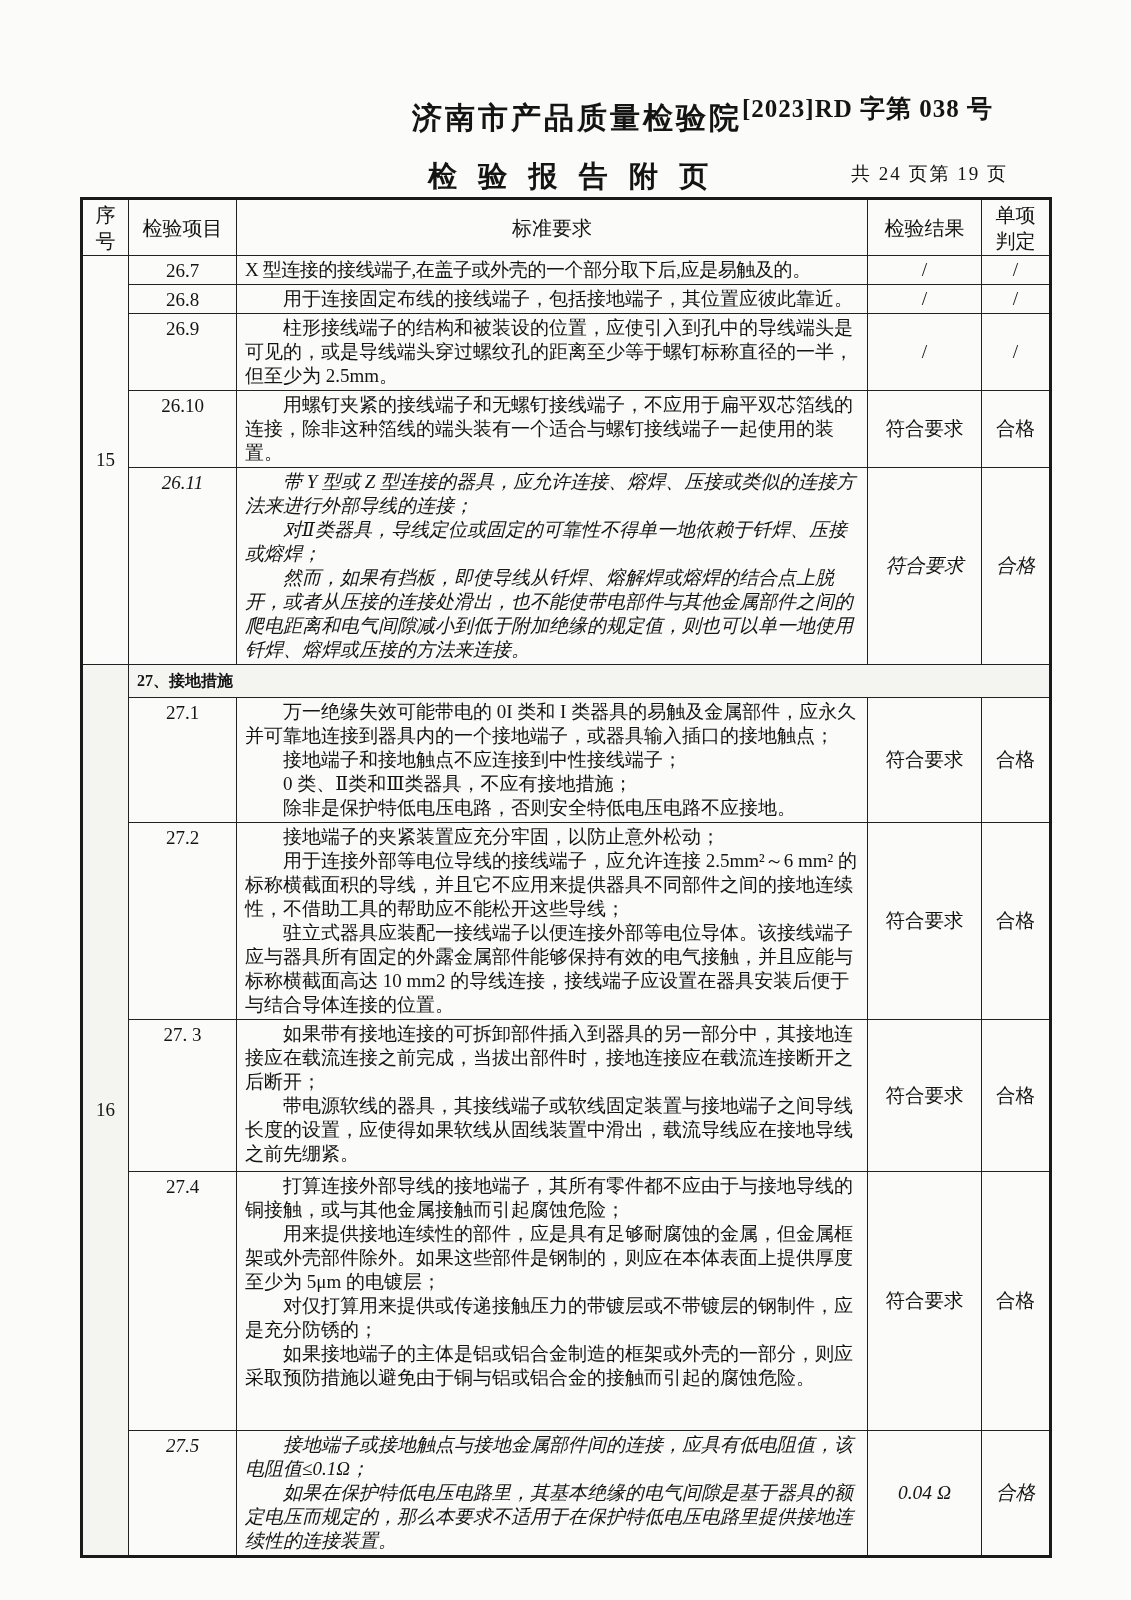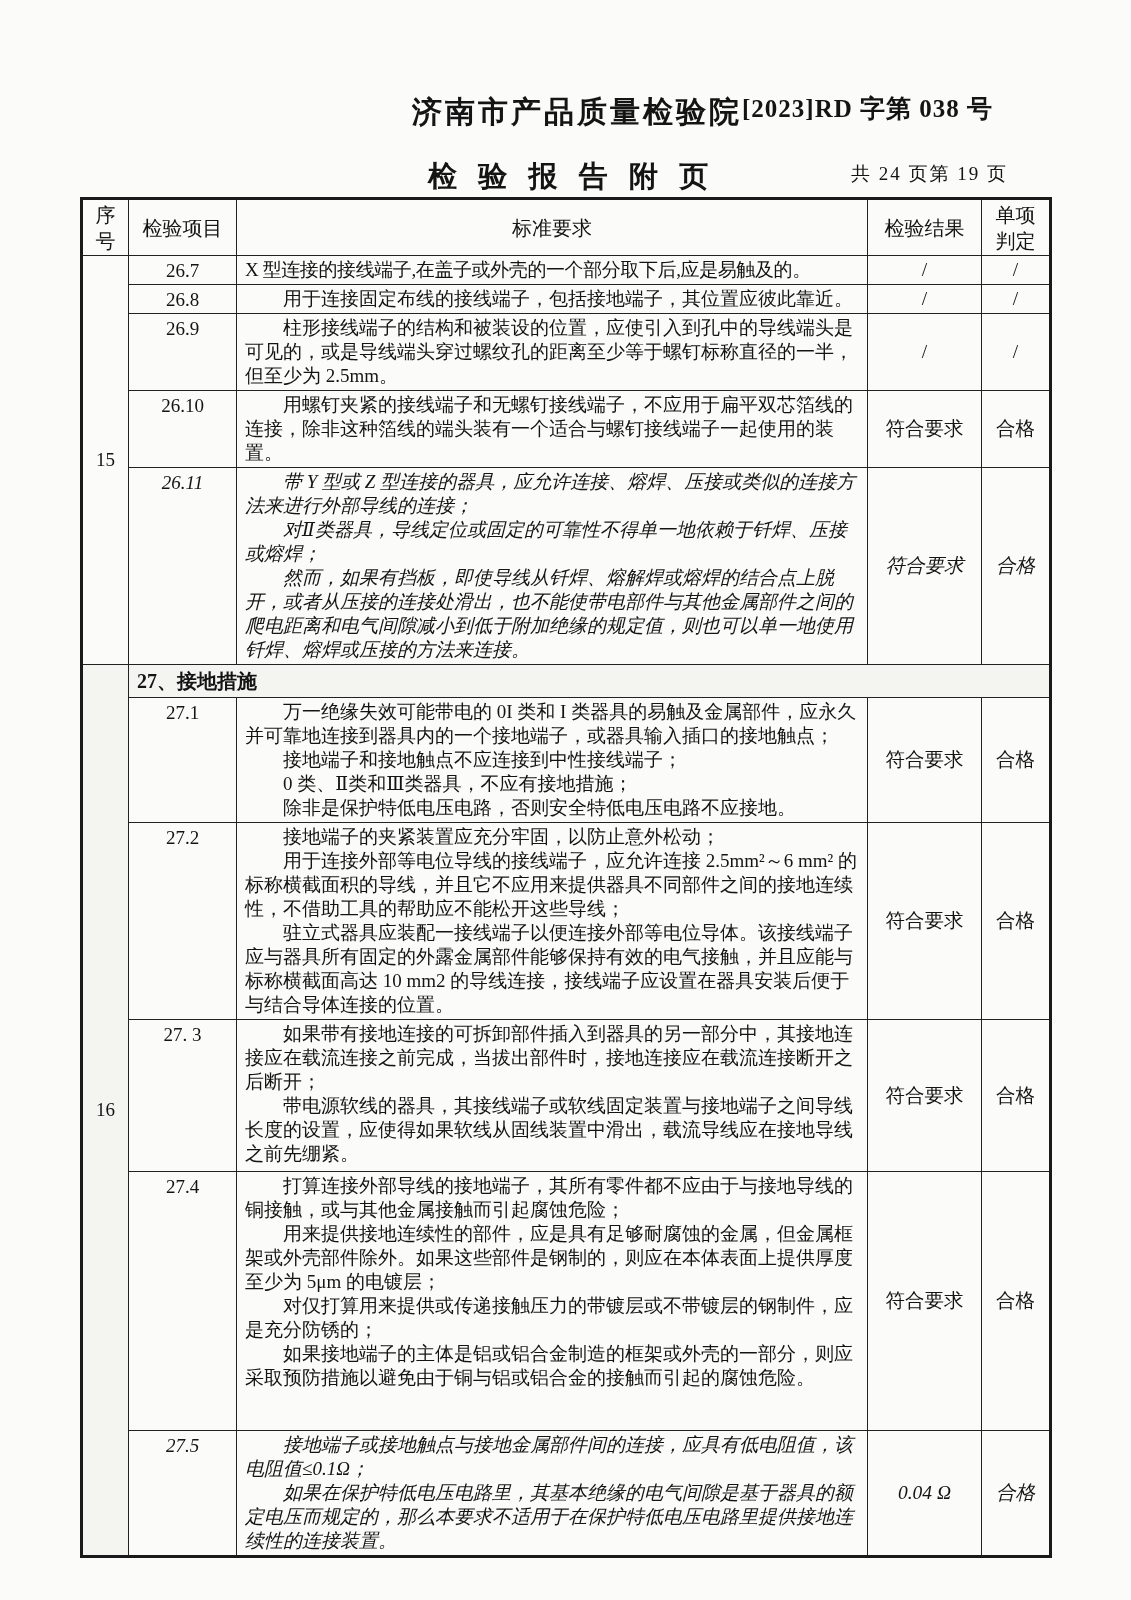--- a/index.html
+++ b/index.html
@@ -10,21 +10,21 @@
     width: 1131px;
     height: 1600px;
     position: relative;
     background: #fbfbf9;
     font-family: "Liberation Serif", "DejaVu Serif", serif;
     color: #141414;
     overflow: hidden;
   }
   .page-header { position: absolute; top: 0; left: 0; width: 1131px; height: 197px; }
   .org-name {
-    position: absolute; top: 92px; left: 412px;
+    position: absolute; top: 98px; left: 412px;
     font-size: 30px; font-weight: 700; letter-spacing: 3px; white-space: nowrap;
   }
   .doc-number {
     position: absolute; top: 92px; left: 742px;
     font-size: 25px; font-weight: 600; letter-spacing: 1px; white-space: nowrap;
   }
   .report-title {
     position: absolute; top: 129px; left: 428px;
     font-size: 29px; font-weight: 700; letter-spacing: 7px; white-space: nowrap; margin-top: 28px;
   }
@@ -59,21 +59,21 @@
   thead th { text-align: center; vertical-align: middle; font-size: 20px; }
   thead th .two-line { display: block; line-height: 26px; }
 
   td.seq-cell { text-align: center; vertical-align: middle; font-size: 19px; }
   td.item-cell { text-align: center; vertical-align: top; padding-top: 3px; font-size: 19px; }
   td.req-cell { vertical-align: top; padding: 2px 8px 2px 8px; text-align: left; }
   td.req-cell p { margin: 0; text-indent: 2em; }
   td.result-cell, td.judgment-cell { text-align: center; vertical-align: middle; font-size: 19.5px; }
 
   tr.section-row { height: 33px; background: #f4f4f1; }
-  td.section-cell { padding: 2px 8px; font-weight: 700; font-size: 20px; text-align: left; vertical-align: middle; }
+  td.section-cell { padding: 2px 8px; font-weight: 700; font-size: 16px; text-align: left; vertical-align: middle; }
 
   tr.row-26_7  { height: 28px; }
   tr.row-26_7 p { text-indent: 0; letter-spacing: -0.4px; }
   tr.row-26_8  { height: 27px; }
   tr.row-26_9  { height: 69px; }
   tr.row-26_10 { height: 75px; }
   tr.row-26_11 { height: 181px; font-style: italic; }
   tr.row-27_1  { height: 118px; }
   tr.row-27_2  { height: 192px; }
   tr.row-27__3 { height: 152px; }

